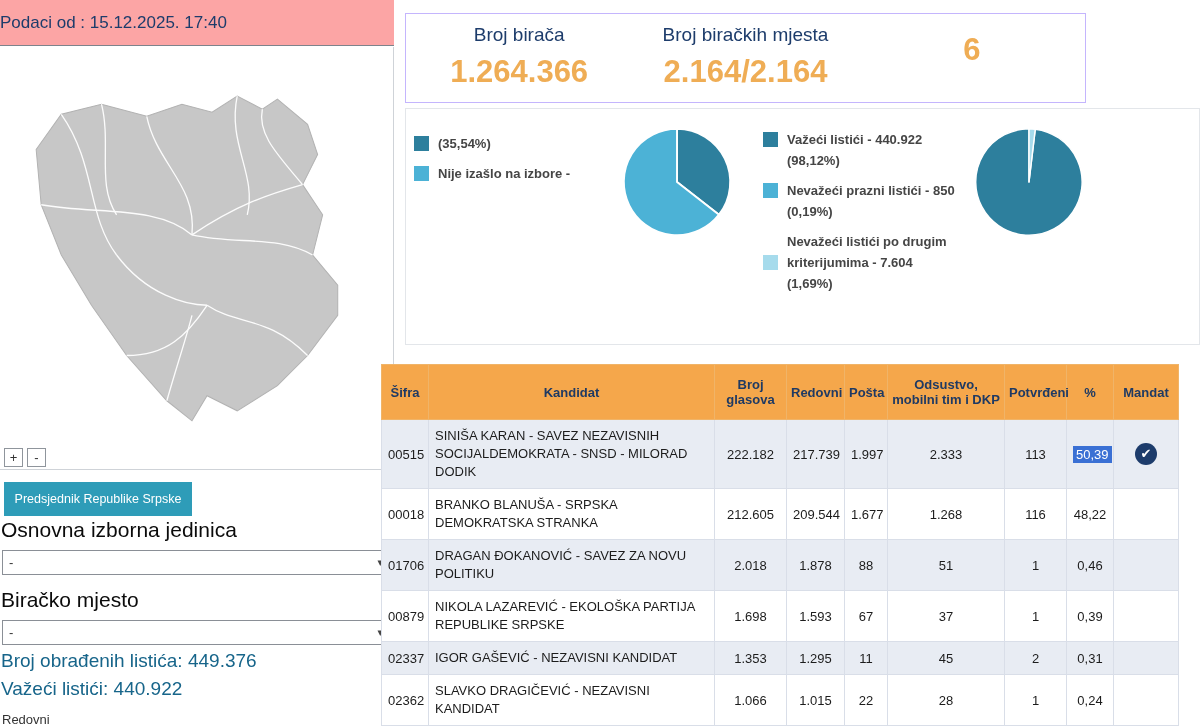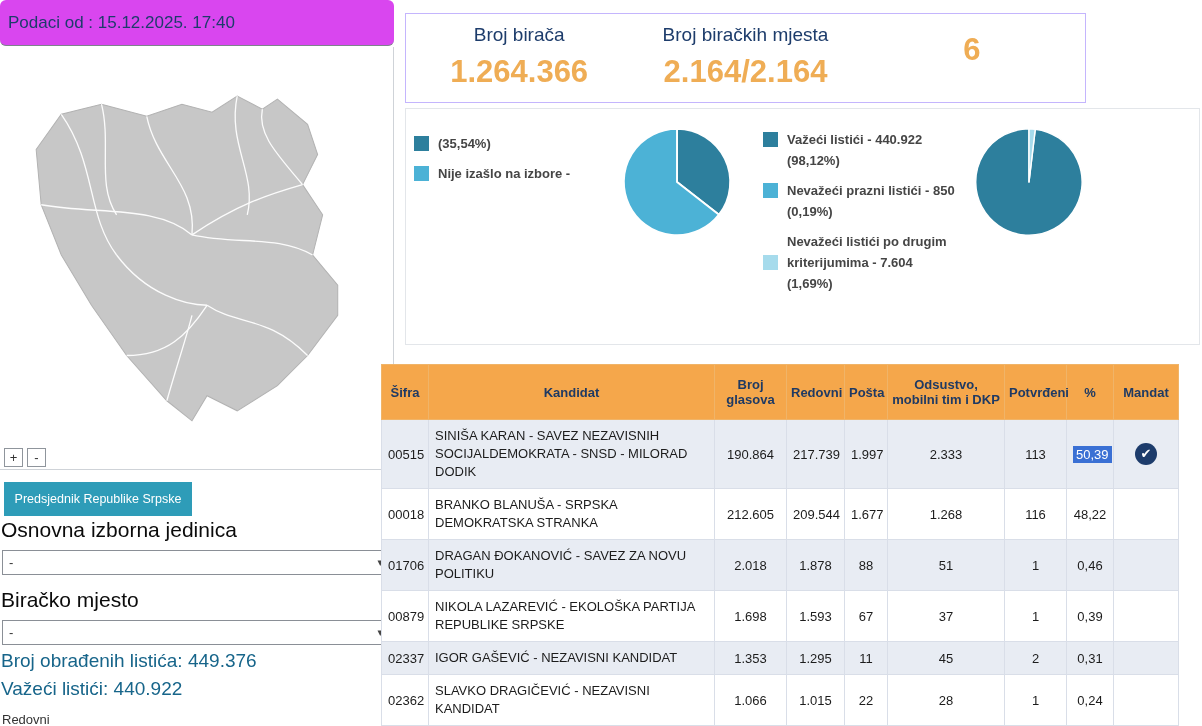--- a/index.html
+++ b/index.html
@@ -4,22 +4,22 @@
 <style>
   html,body{margin:0;padding:0;}
   body{
     width:1202px;height:726px;overflow:hidden;position:relative;
     background:#ffffff;font-family:"Liberation Sans",sans-serif;color:#222;
   }
   
   .left-panel{position:absolute;left:0;top:0;width:400px;height:726px;}
   .lp-header{
     position:absolute;left:0;top:0;width:394px;height:46px;line-height:46px;
-    padding-left:8px;box-sizing:border-box;background:#d946ef;
-    border-bottom:1px solid #7d838c;color:#1d3c6b;font-size:17px;border-radius:6px;
+    box-sizing:border-box;background:#fca5a5;
+    border-bottom:1px solid #7d838c;color:#1d3c6b;font-size:17px;
   }
   .map-box{
     position:absolute;left:0;top:47px;width:394px;height:423px;background:#fff;
     border-right:1px solid #cfd3d8;border-bottom:1px solid #cfd3d8;box-sizing:border-box;
   }
   .map-box svg{display:block;margin:4px auto 0 6px;}
   .zoom-btn{
     position:absolute;width:19px;height:19px;line-height:17px;text-align:center;
     background:#fff;border:1px solid #8f959c;font-size:13px;color:#333;cursor:pointer;
     box-sizing:border-box;
@@ -238,21 +238,21 @@
       <th>Odsustvo, mobilni tim i DKP</th>
       <th>Potvrđeni</th>
       <th>%</th>
       <th>Mandat</th>
     </tr>
   </thead>
   <tbody>
     <tr class="alt">
       <td class="td-left">00515</td>
       <td class="td-kand">SINIŠA KARAN - SAVEZ NEZAVISNIH SOCIJALDEMOKRATA - SNSD - MILORAD DODIK</td>
-      <td class="td-num">190.864</td>
+      <td class="td-num">222.182</td>
       <td class="td-num">217.739</td>
       <td class="td-num">1.997</td>
       <td class="td-num">2.333</td>
       <td class="td-num">113</td>
       <td class="td-num"><span class="pct-sel">50,39</span></td>
       <td class="td-mandat"><span class="mandate-badge">✔</span></td>
     </tr>
     <tr class="plain">
       <td class="td-left">00018</td>
       <td class="td-kand">BRANKO BLANUŠA - SRPSKA DEMOKRATSKA STRANKA</td>

